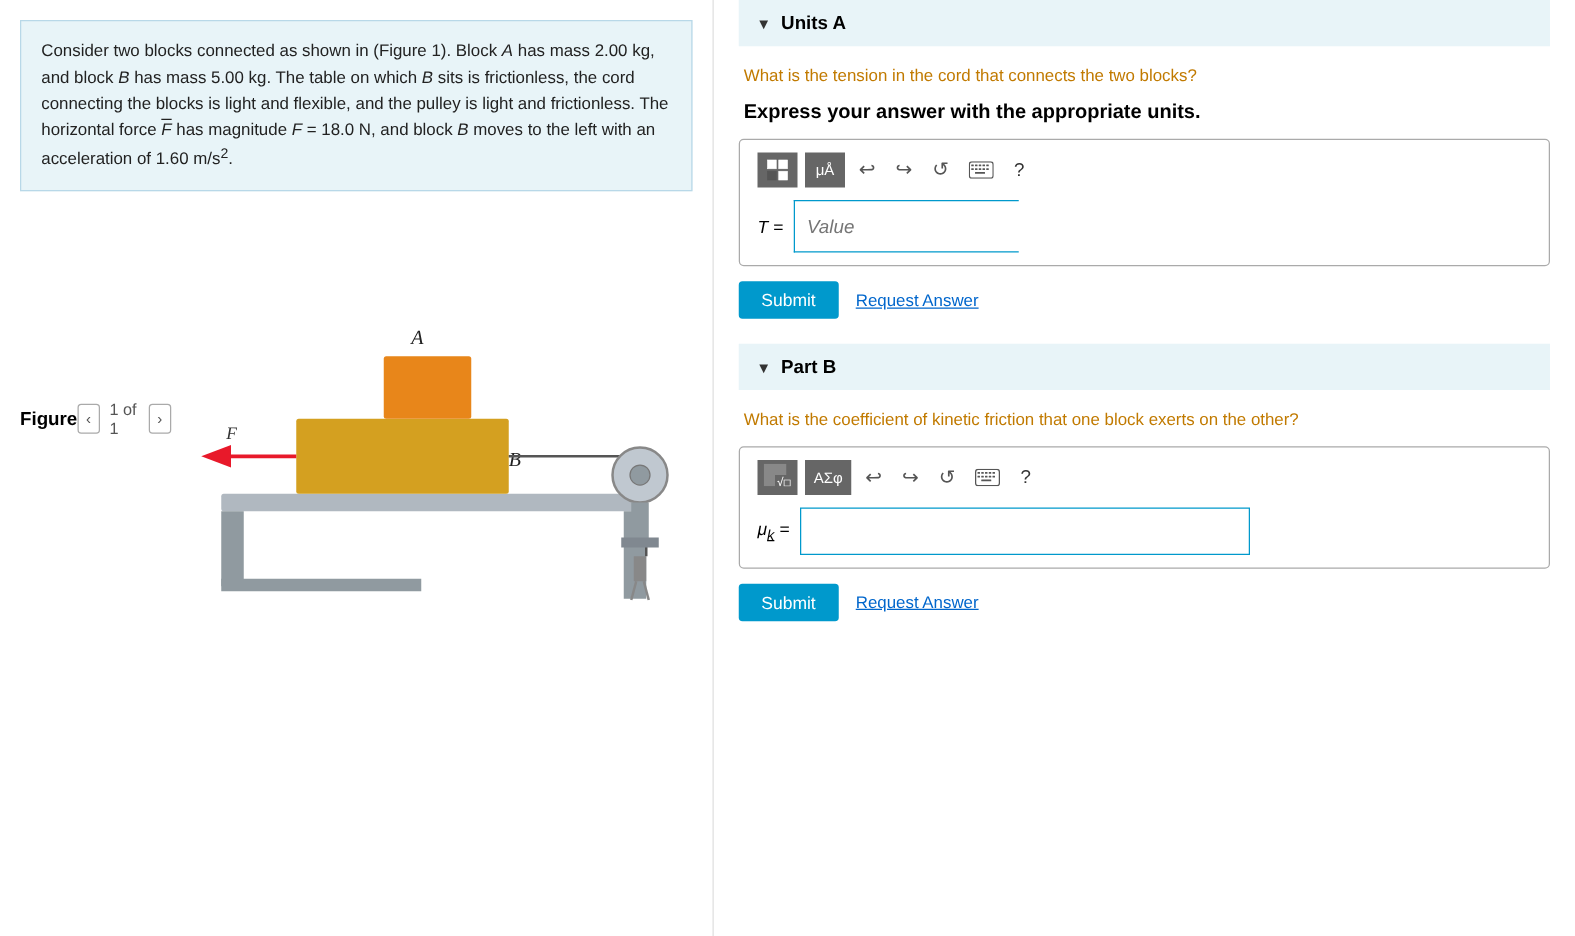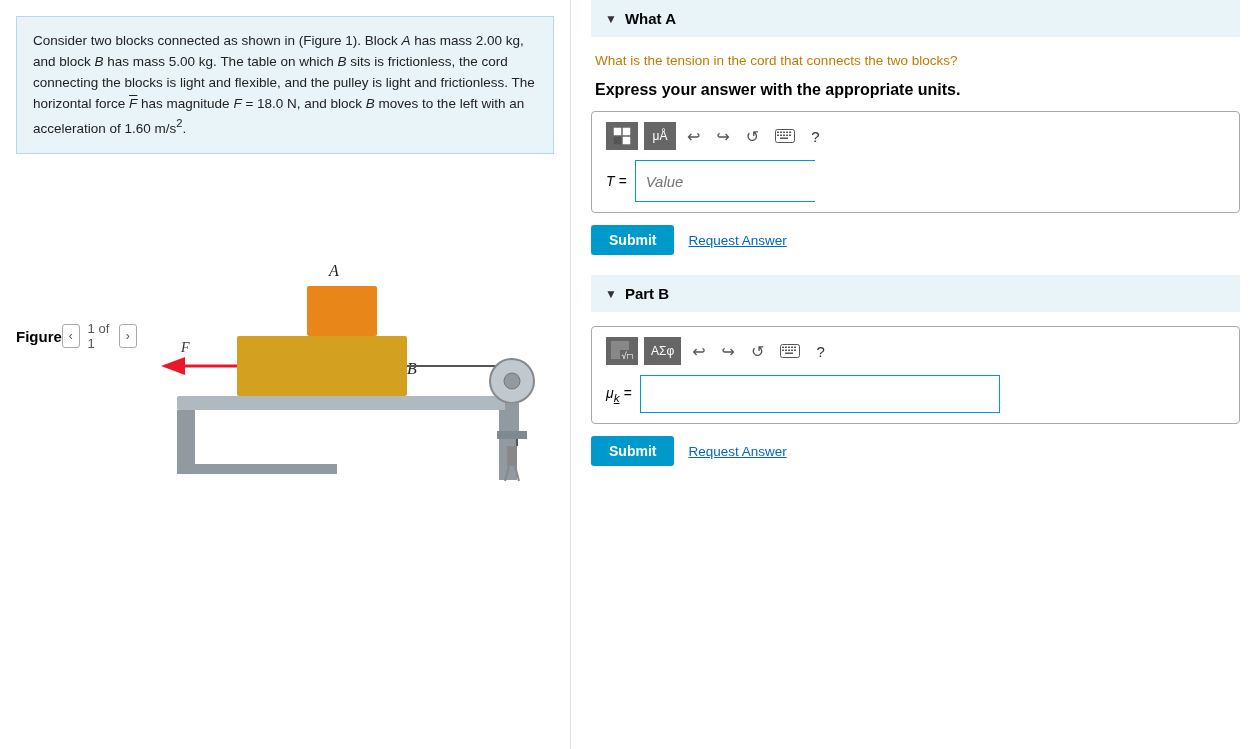--- a/index.html
+++ b/index.html
@@ -218,21 +218,21 @@
     }
 
     .submit-btn {
       background: #0099cc;
       color: #fff;
       border: none;
       border-radius: 3px;
       padding: 7px 18px;
       font-size: 14px;
       cursor: pointer;
-      font-weight: bold;
+      font-weight: normal;
     }
 
     .request-link {
       color: #0066cc;
       text-decoration: underline;
       font-size: 13.5px;
       cursor: pointer;
       background: none;
       border: none;
     }
@@ -312,21 +312,21 @@
       </svg>
     </div>
   </div>
 </div>
 
 <div class="right-panel">
 
   <div class="part-section">
     <div class="part-header">
       <span class="arrow">▼</span>
-      <span>What A</span>
+      <span>Units A</span>
     </div>
 
     <p class="part-question">What is the tension in the cord that connects the two blocks?</p>
     <p class="part-instruction">Express your answer with the appropriate units.</p>
 
     <div class="answer-box">
       <div class="toolbar">
         <button class="toolbar-btn" title="Matrix">
           <svg width="18" height="18" viewBox="0 0 18 18">
             <rect x="1" y="1" width="7" height="7" fill="#fff" stroke="#fff" stroke-width="0.5"></rect>
@@ -371,20 +371,21 @@
       <button class="request-link">Request Answer</button>
     </div>
   </div>
 
   <div class="part-section">
     <div class="part-header">
       <span class="arrow">▼</span>
       <span>Part B</span>
     </div>
 
+    <p class="part-question">What is the coefficient of kinetic friction that one block exerts on the other?</p>
 
     <div class="answer-box">
       <div class="toolbar">
         <button class="toolbar-btn" title="Matrix/Sqrt" style="font-size:11px; padding: 3px 5px;">
           <span>
             <svg width="22" height="18" viewBox="0 0 22 18">
               <rect x="0.5" y="0.5" width="8" height="8" fill="#888" stroke="#888"></rect>
               <rect x="9.5" y="0.5" width="8" height="8" fill="#888" stroke="#888"></rect>
               <rect x="0.5" y="9.5" width="8" height="8" fill="#888" stroke="#888"></rect>
               <text x="10.5" y="17.5" font-size="9" fill="#fff" font-family="monospace">√□</text>

